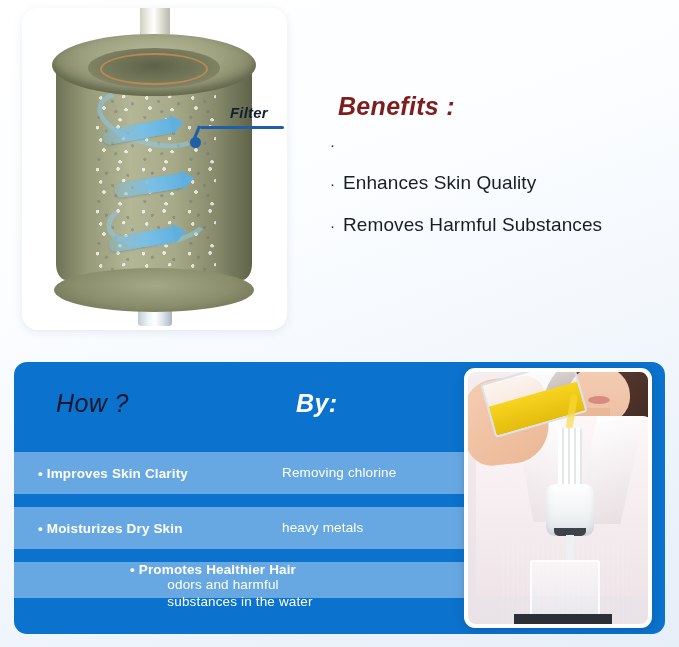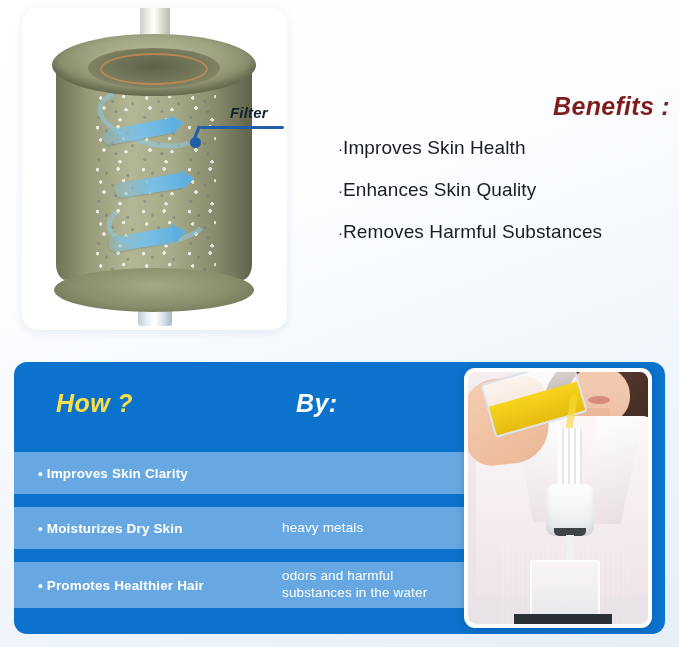--- a/index.html
+++ b/index.html
@@ -12,21 +12,21 @@
     font-family: "Liberation Sans", sans-serif;
     background: linear-gradient(160deg, #ffffff 0%, #fbfdff 35%, #eef4fb 75%, #e6eef8 100%);
     overflow: hidden;
     position: relative;
   }
 
   
   #top-section {
     position: absolute;
     left: 0; top: 0;
-    width: 679px; height: 352px; text-align: right;
+    width: 679px; height: 352px;
   }
 
   
   #filter-card {
     position: absolute;
     left: 22px; top: 8px;
     width: 265px; height: 322px;
     background: #ffffff;
     border-radius: 16px;
     box-shadow: 0 2px 9px rgba(110,140,175,0.16);
@@ -253,23 +253,23 @@
   }
   #panel-header {
     position: absolute;
     left: 0; top: 0;
     width: 100%; height: 90px;
   }
   #how-heading {
     position: absolute;
     left: 42px; top: 27px;
     font-size: 25px;
-    font-weight: 700;
+    font-weight: 400;
     font-style: italic;
-    color: #fde047;
+    color: #0f172a;
     letter-spacing: .4px;
   }
   #by-heading {
     position: absolute;
     left: 282px; top: 27px;
     font-size: 25px;
     font-weight: 700;
     font-style: italic;
     color: #ffffff;
     letter-spacing: .4px;
@@ -277,21 +277,21 @@
   .table-row {
     position: absolute;
     left: 0;
     width: 452px;
     background: #68a8e2;
     display: flex;
     align-items: center;
   }
   #row-0 { top: 90px;  height: 42px; }
   #row-1 { top: 145px; height: 42px; }
-  #row-2 { top: 200px; height: 46px; }
+  #row-2 { top: 200px; height: 36px; flex-direction: column; }
   .cell-how {
     width: 268px;
     padding-left: 24px;
     box-sizing: border-box;
     font-size: 13.5px;
     color: #ffffff;
     font-weight: 600;
     letter-spacing: .15px;
   }
   .cell-by {
@@ -487,21 +487,20 @@
     <div id="filter-callout-line"></div>
     <div id="filter-callout-stem"></div>
     <div id="filter-callout-dot"></div>
   </div>
 
   <div id="benefits">
     <div id="benefits-title">Benefits :</div>
 
     <div class="benefit-row">
       <span class="benefit-bullet">·</span>
-      <span class="benefit-text">Improves Skin Health</span>
     </div>
     <div class="benefit-row">
       <span class="benefit-bullet">·</span>
       <span class="benefit-text">Enhances Skin Quality</span>
     </div>
     <div class="benefit-row">
       <span class="benefit-bullet">·</span>
       <span class="benefit-text">Removes Harmful Substances</span>
     </div>
   </div>
@@ -509,20 +508,21 @@
 
 <div id="how-panel">
 
   <div id="panel-header">
     <div id="how-heading">How ?</div>
     <div id="by-heading">By:</div>
   </div>
 
   <div class="table-row" id="row-0">
     <div class="cell-how">• Improves Skin Clarity</div>
+    <div class="cell-by">Removing chlorine</div>
   </div>
 
   <div class="table-row" id="row-1">
     <div class="cell-how">• Moisturizes Dry Skin</div>
     <div class="cell-by">heavy metals</div>
   </div>
 
   <div class="table-row" id="row-2">
     <div class="cell-how">• Promotes Healthier Hair</div>
     <div class="cell-by">odors and harmful<br>substances in the water</div>

